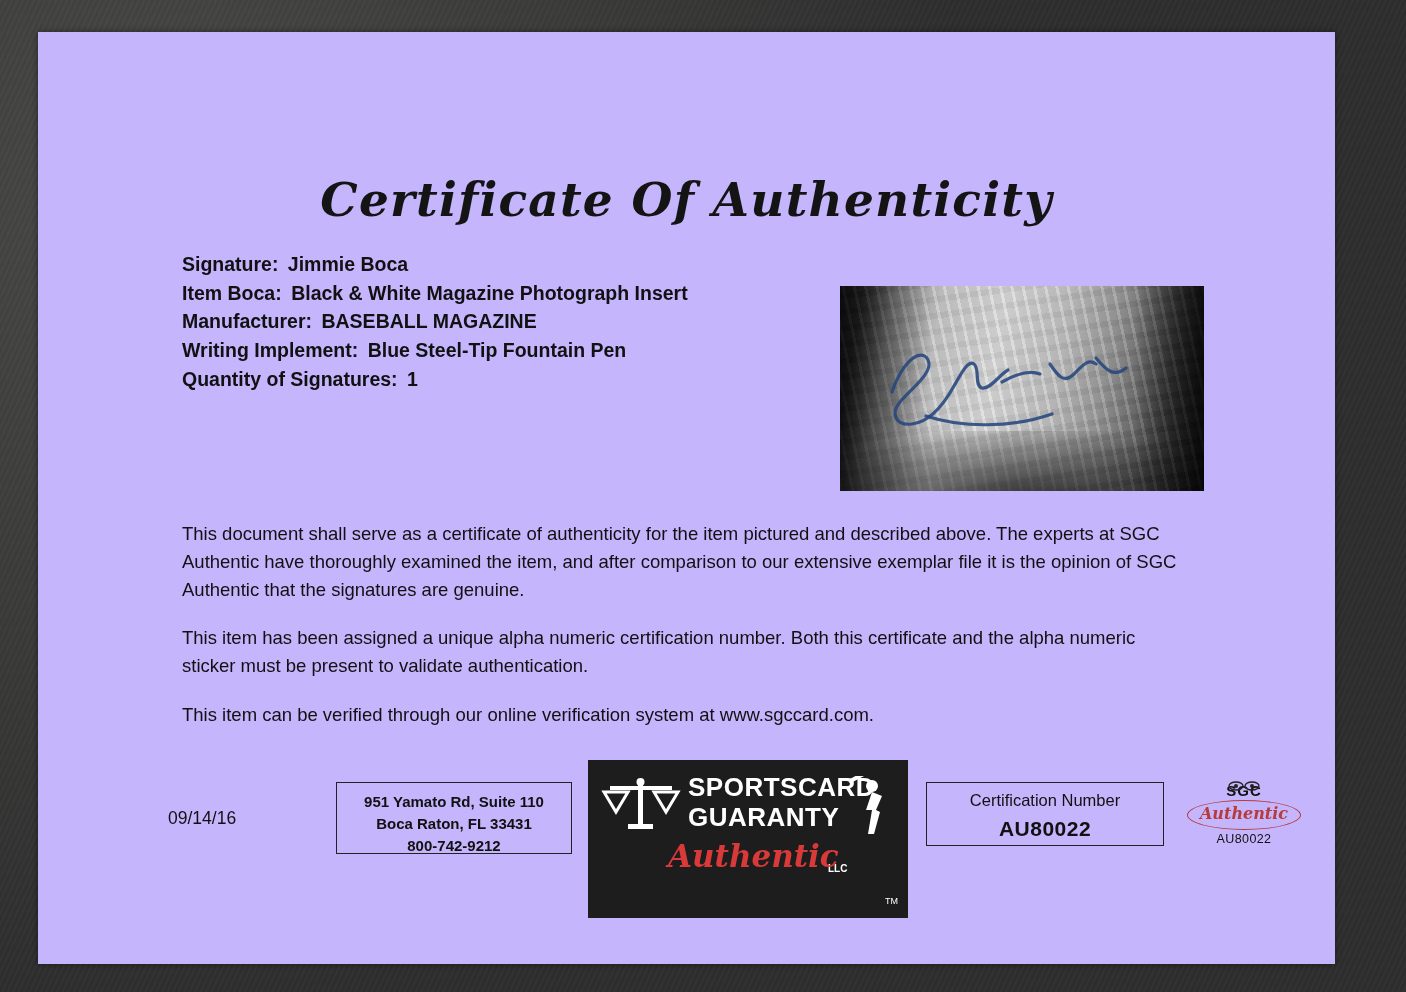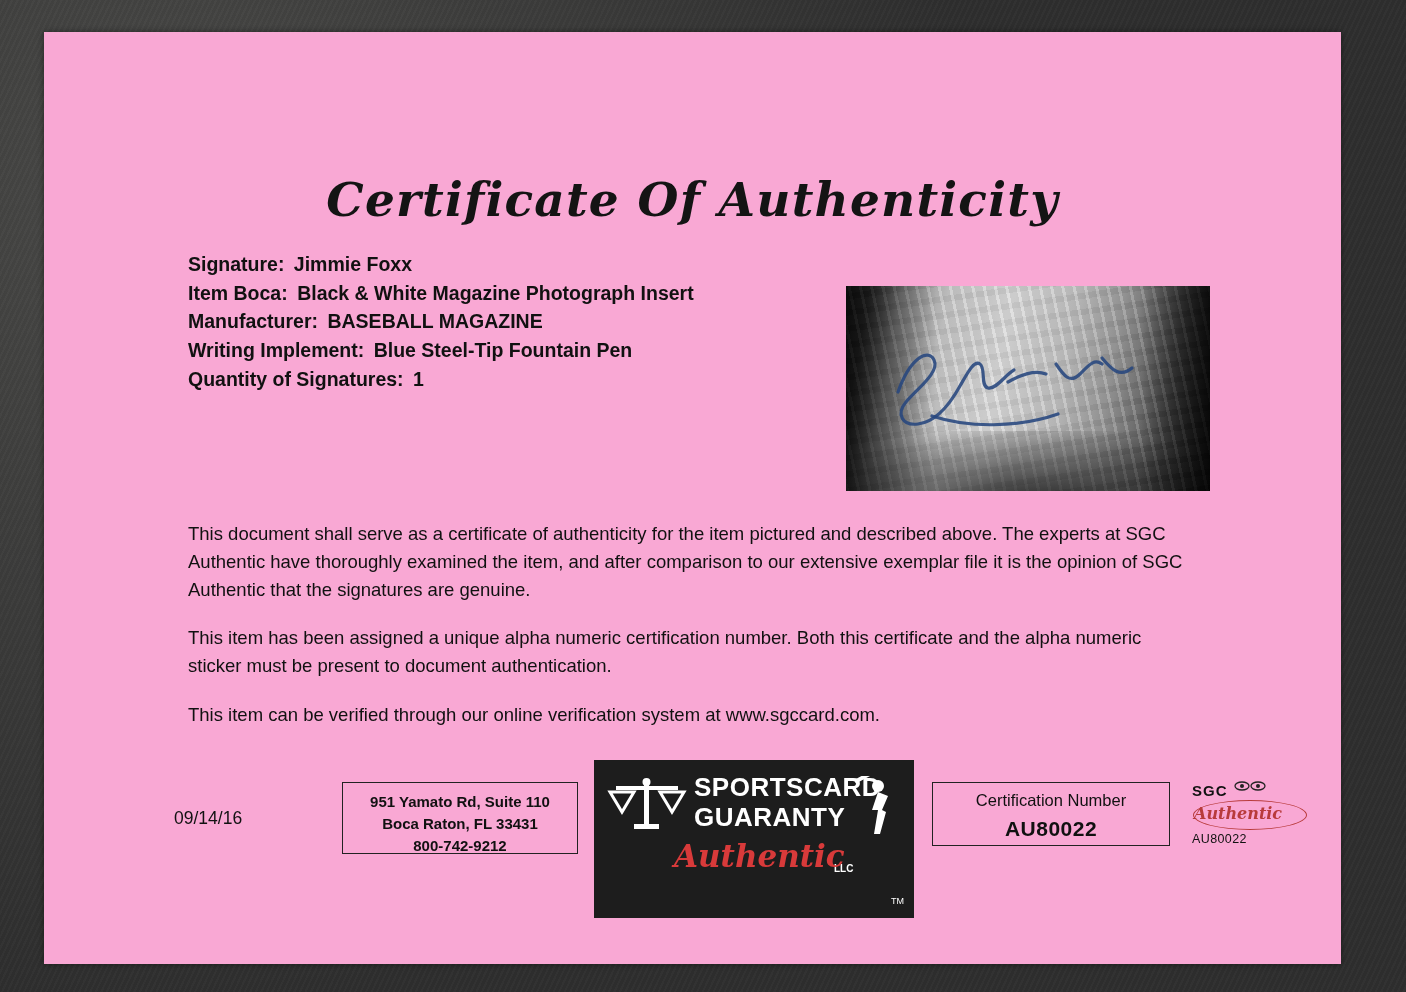--- a/index.html
+++ b/index.html
@@ -26,25 +26,25 @@
     content: "";
     position: absolute;
     inset: 0;
     background:
       repeating-linear-gradient(115deg, rgba(255,255,255,0.025) 0px, rgba(255,255,255,0.025) 2px, rgba(0,0,0,0.03) 2px, rgba(0,0,0,0.03) 5px);
     opacity: .8;
   }
 
   .certificate {
     position: absolute;
-    left: 44px;
+    left: 38px;
     top: 32px;
     width: 1297px;
     height: 932px;
-    background: #f9a8d4;
+    background: #c4b5fd;
     box-shadow: 0 0 6px rgba(0,0,0,.45);
   }
 
   .cert-title {
     text-align: center;
     font-family: "DejaVu Serif", serif;
     font-style: italic;
     font-weight: bold;
     font-size: 47px;
     letter-spacing: 1.2px;
@@ -252,21 +252,21 @@
     margin-top: 7px;
     letter-spacing: .5px;
   }
 
   .sgc-seal {
     position: absolute;
     left: 1018px;
     top: 22px;
     width: 116px;
     height: 74px;
-    text-align: left;
+    text-align: center;
     color: #111;
   }
   .sgc-seal .seal-top {
     font-size: 15px;
     font-weight: bold;
     letter-spacing: 1px;
   }
   .sgc-seal .seal-oval {
     position: relative;
     width: 112px;
@@ -299,21 +299,21 @@
 
 <div class="scan-backdrop"></div>
 
 <div class="certificate">
 
   <h1 class="cert-title">Certificate Of Authenticity</h1>
 
   <div class="details">
     <div class="detail-row">
       <span class="label">Signature:</span>
-      <span class="value">Jimmie Foxx</span>
+      <span class="value">Jimmie Boca</span>
     </div>
     <div class="detail-row">
       <span class="label">Item Boca:</span>
       <span class="value">Black &amp; White Magazine Photograph Insert</span>
     </div>
     <div class="detail-row">
       <span class="label">Manufacturer:</span>
       <span class="value">BASEBALL MAGAZINE</span>
     </div>
     <div class="detail-row">
@@ -335,21 +335,21 @@
       <path d="M10 62 C 22 28, 40 18, 46 30 C 52 42, 30 58, 18 72 C 8 84, 14 96, 30 94 C 48 92, 62 74, 72 56 C 80 42, 86 30, 92 34 C 98 38, 92 56, 100 58 C 108 60, 118 44, 126 40"></path>
       <path d="M120 52 C 134 44, 148 40, 158 44"></path>
       <path d="M168 34 C 176 46, 182 54, 192 44 C 200 36, 206 28, 214 34"></path>
       <path d="M214 28 C 224 40, 232 48, 244 38"></path>
       <path d="M44 86 C 80 98, 130 98, 170 84"></path>
     </svg>
   </div>
 
   <div class="body-copy">
     <p>This document shall serve as a certificate of authenticity for the item pictured and described above.  The experts at SGC Authentic have thoroughly examined the item, and after comparison to our extensive exemplar file it is the opinion of SGC Authentic that the signatures are genuine.</p>
-    <p>This item has been assigned a unique alpha numeric certification number.  Both this certificate and the alpha numeric sticker must be present to document authentication.</p>
+    <p>This item has been assigned a unique alpha numeric certification number.  Both this certificate and the alpha numeric sticker must be present to validate authentication.</p>
     <p>This item can be verified through our online verification system at www.sgccard.com.</p>
   </div>
 
   <div class="footer">
 
     <div class="date-stamp">09/14/16</div>
 
     <div class="address-box">
       <div>951 Yamato Rd, Suite 110</div>
       <div>Boca Raton, FL 33431</div>

